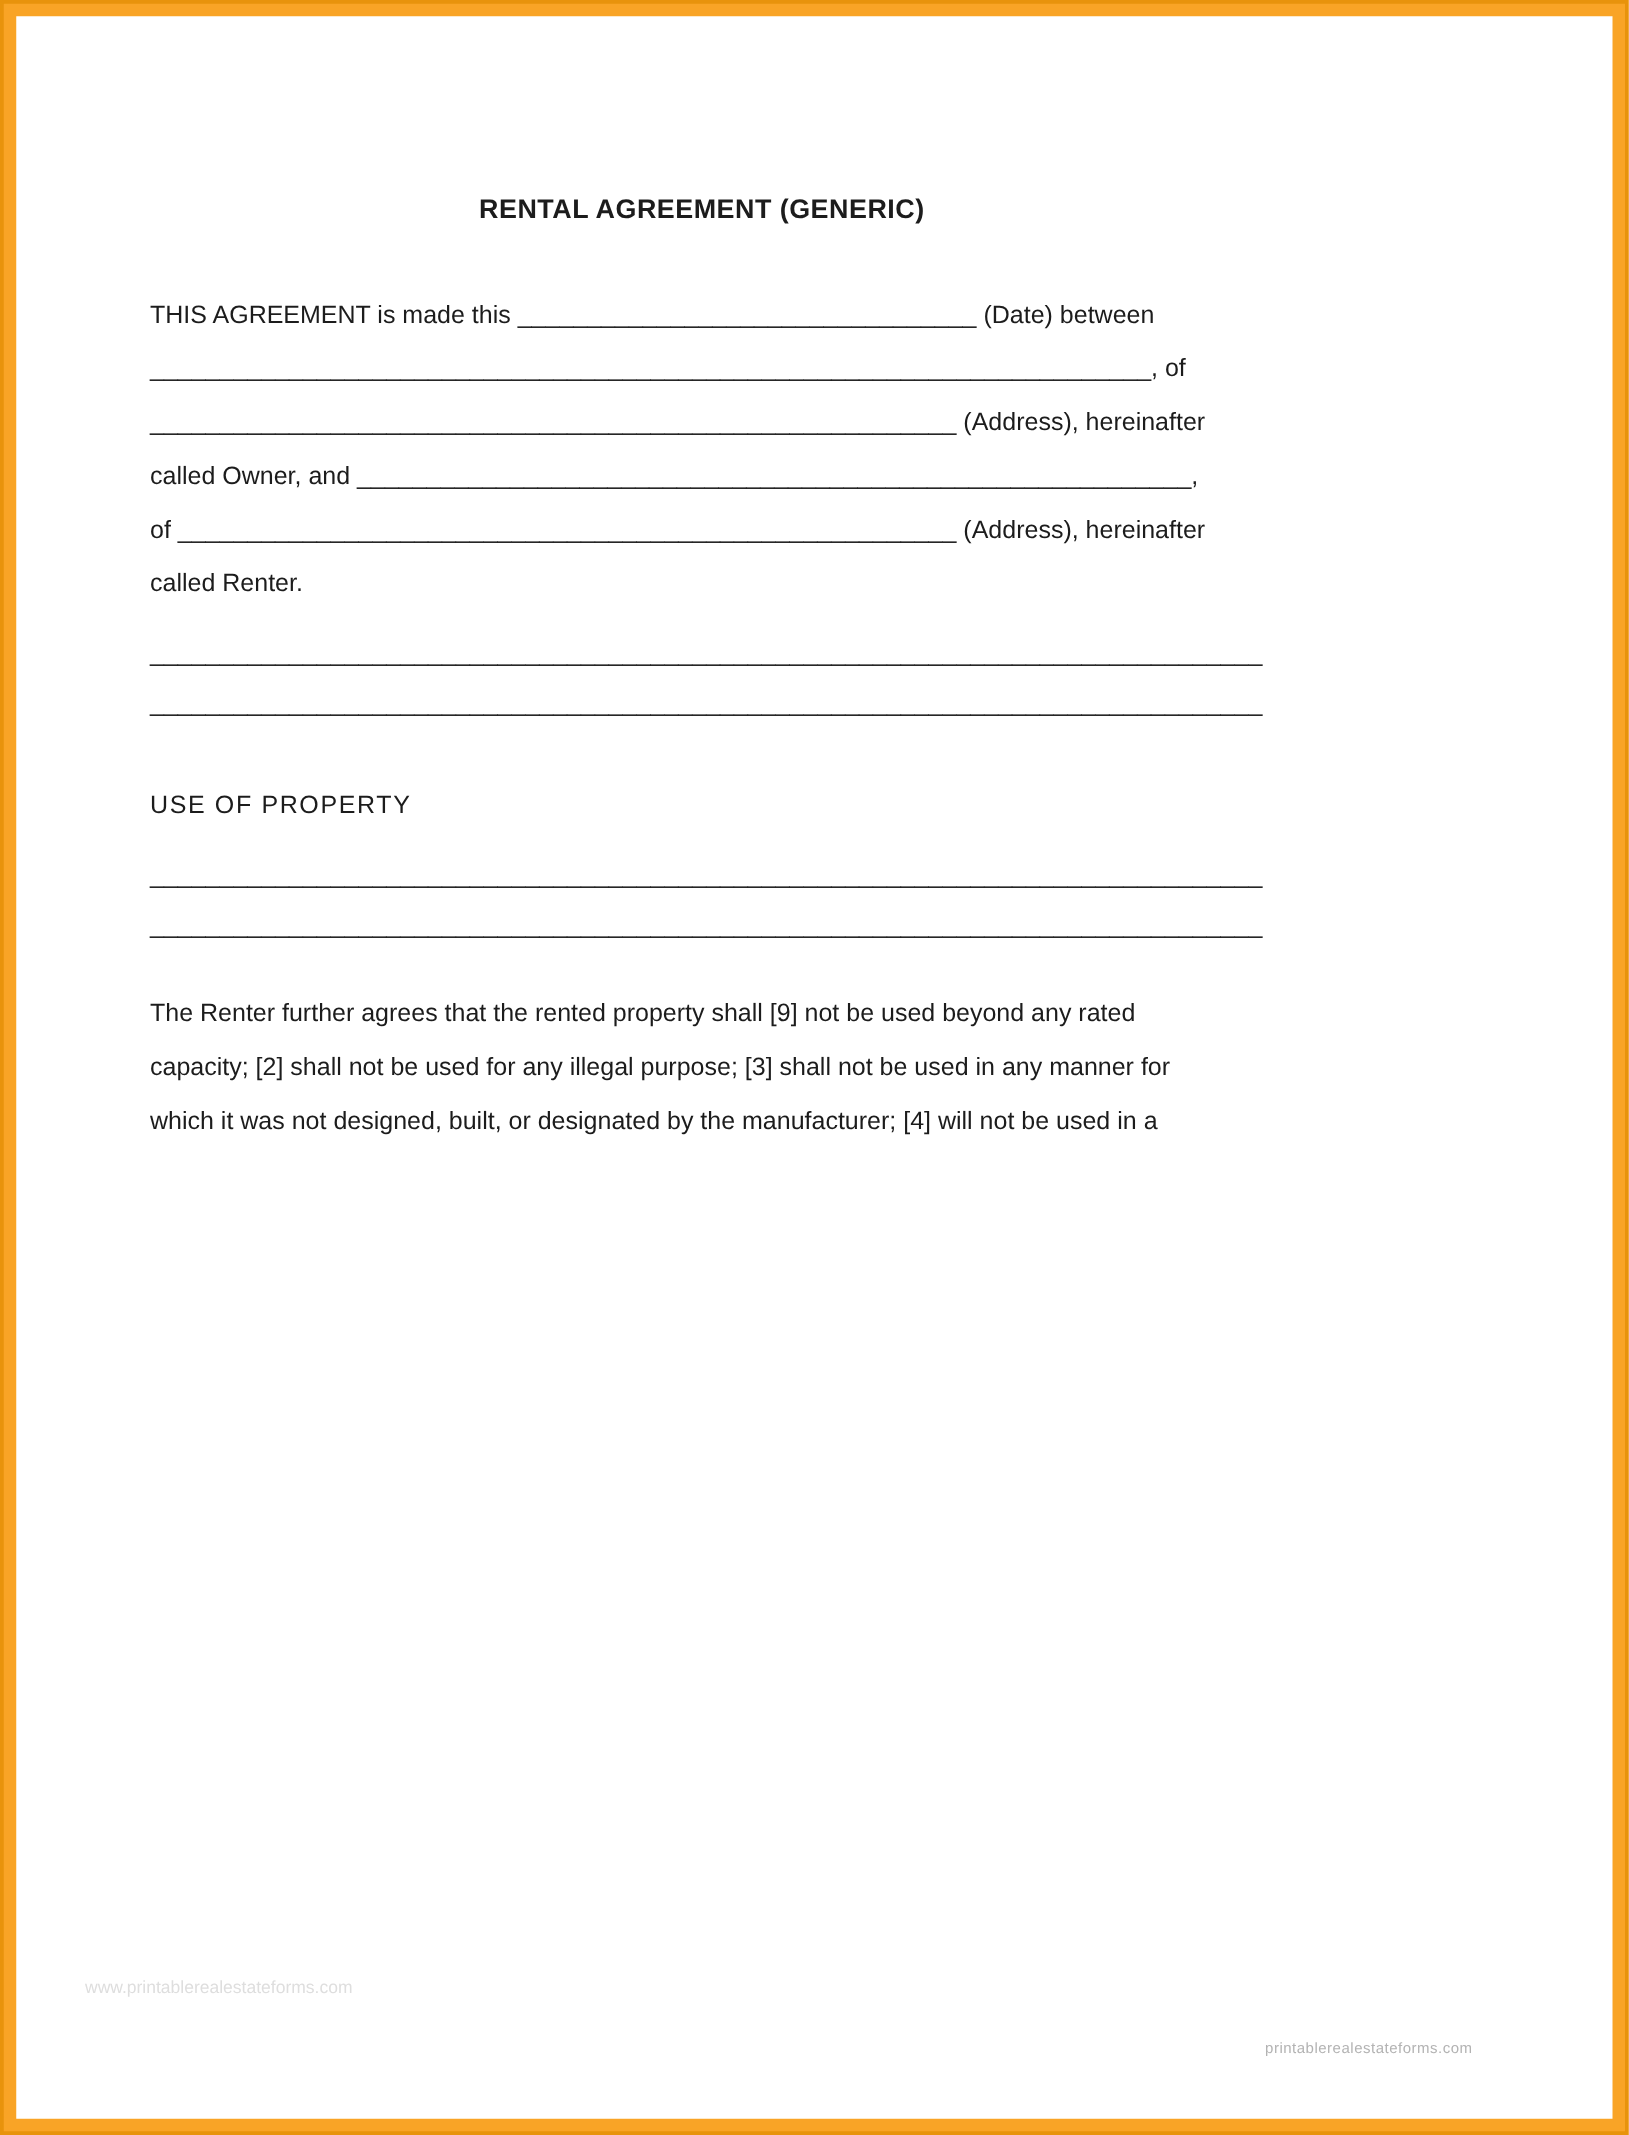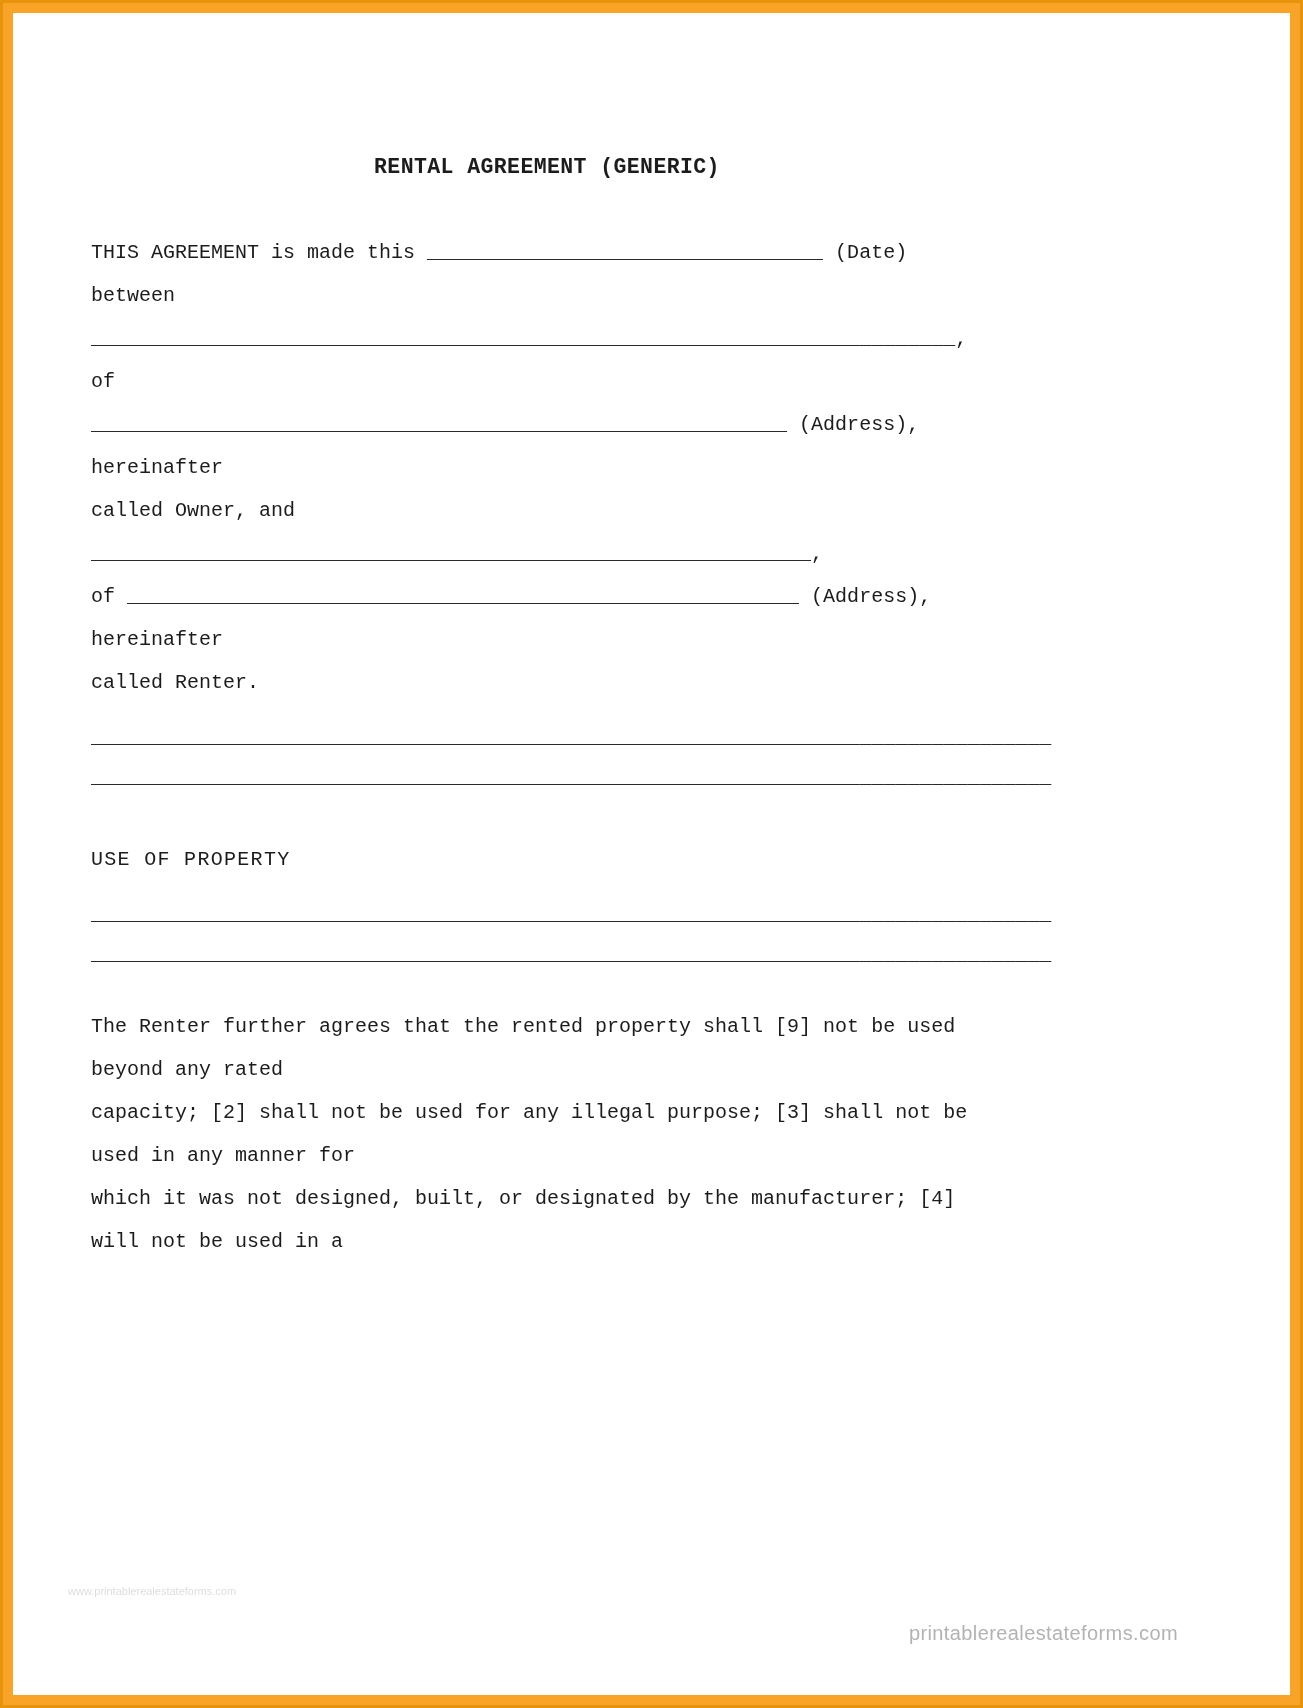--- a/index.html
+++ b/index.html
@@ -13,23 +13,23 @@
     overflow: hidden;
   }
   .sheet {
     position: absolute;
     inset: 10px;
     background: #ffffff;
     overflow: hidden;
   }
   .content {
     box-sizing: border-box;
-    padding-left: 78px;
+    padding-left: 107px;
     width: 990px;
-    font-family: Liberation Mono, monospace;
+    font-family: Liberation Sans, sans-serif;
     font-size: 20px;
     line-height: 43px;
     color: var(--text, #1c1c1c);
   }
   .title {
     margin: 140px 0 0 0;
     text-align: center;
     font-weight: bold;
     font-size: 21.5px;
     letter-spacing: 0.4px;
@@ -48,30 +48,30 @@
   .h-rental     { margin-top: 40px; }
   .rental-body  { margin-top: 0; }
   .h-use        { margin-top: 40px; }
   .blanks-use   { margin-top: 14px; }
   .renter       { margin-top: 30px; }
   .wm-right {
     position: absolute;
     right: 112px;
     bottom: 50px;
     font-family: "Liberation Sans", sans-serif;
-    font-size: 20px;
+    font-size: 12px;
     letter-spacing: 0.4px;
     color: var(--watermark, #b3b3b3);
   }
   .wm-left {
     position: absolute;
     left: 55px;
     bottom: 98px;
     font-family: "Liberation Sans", sans-serif;
-    font-size: 11px;
+    font-size: 14px;
     color: var(--watermark-faint, #dedede);
     text-align: center;
   }
 </style>
 </head>
 <body>
 
 <div class="page">
   <div class="sheet">
     <div class="content">

